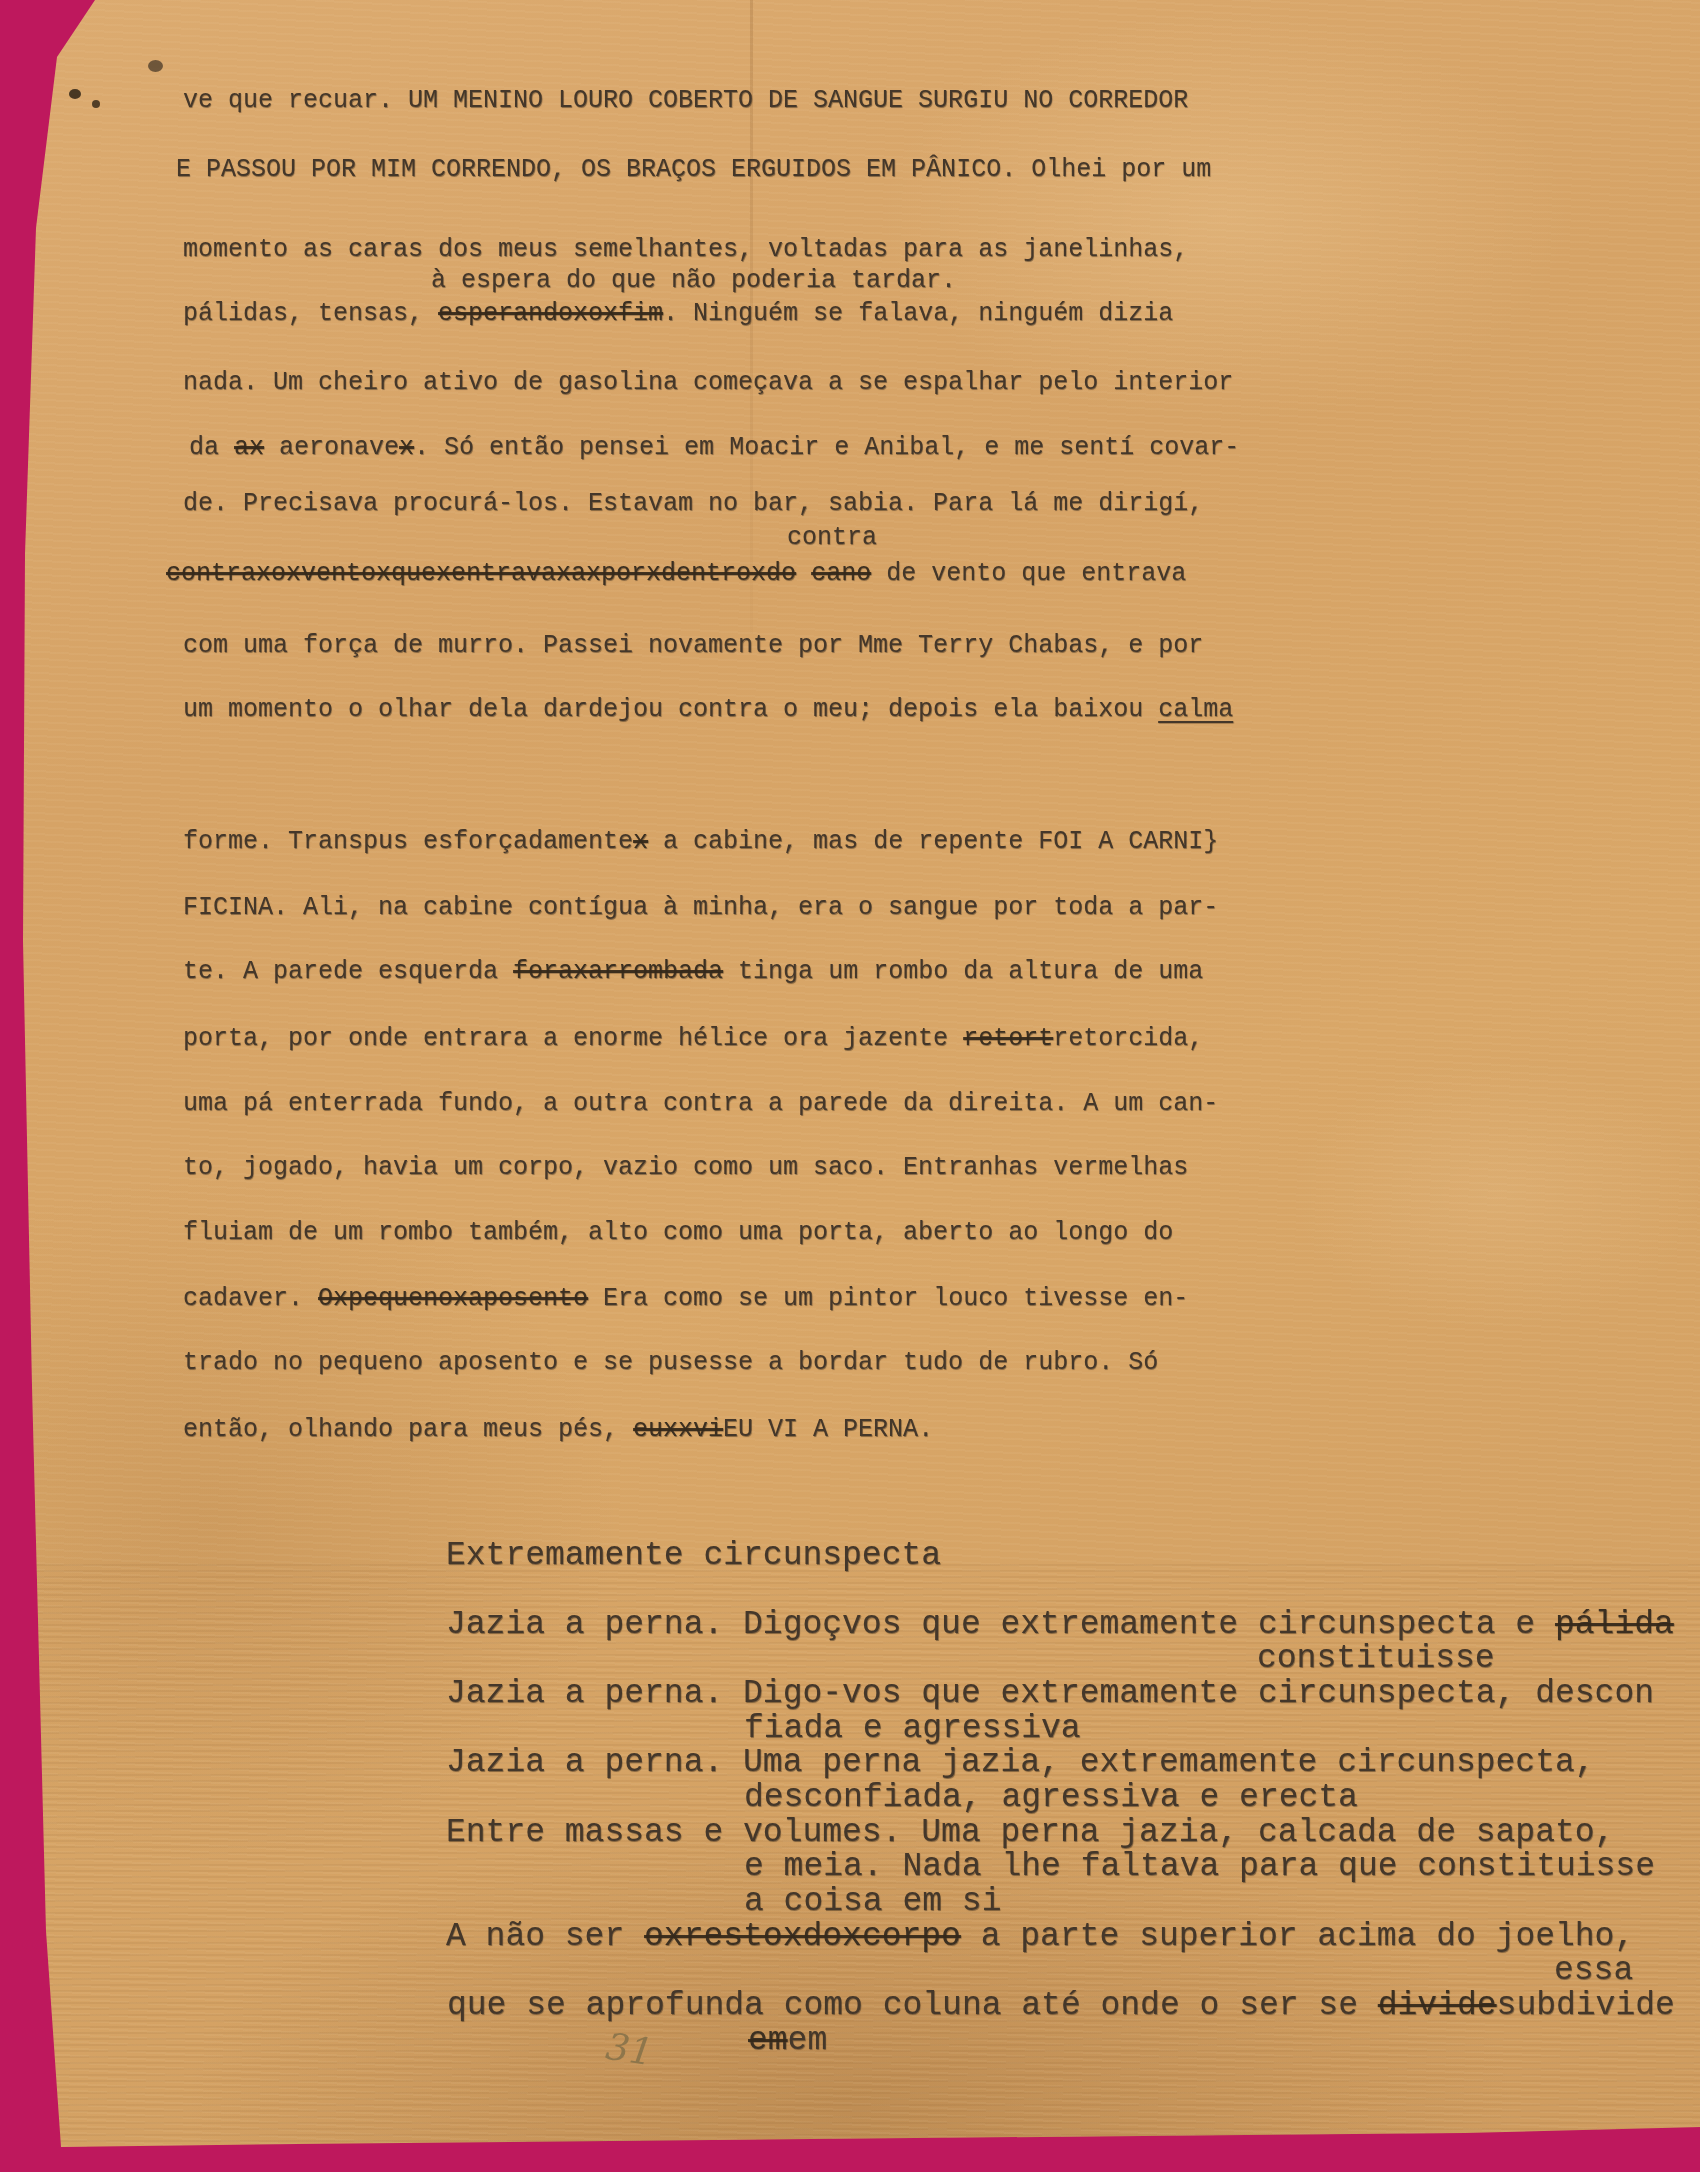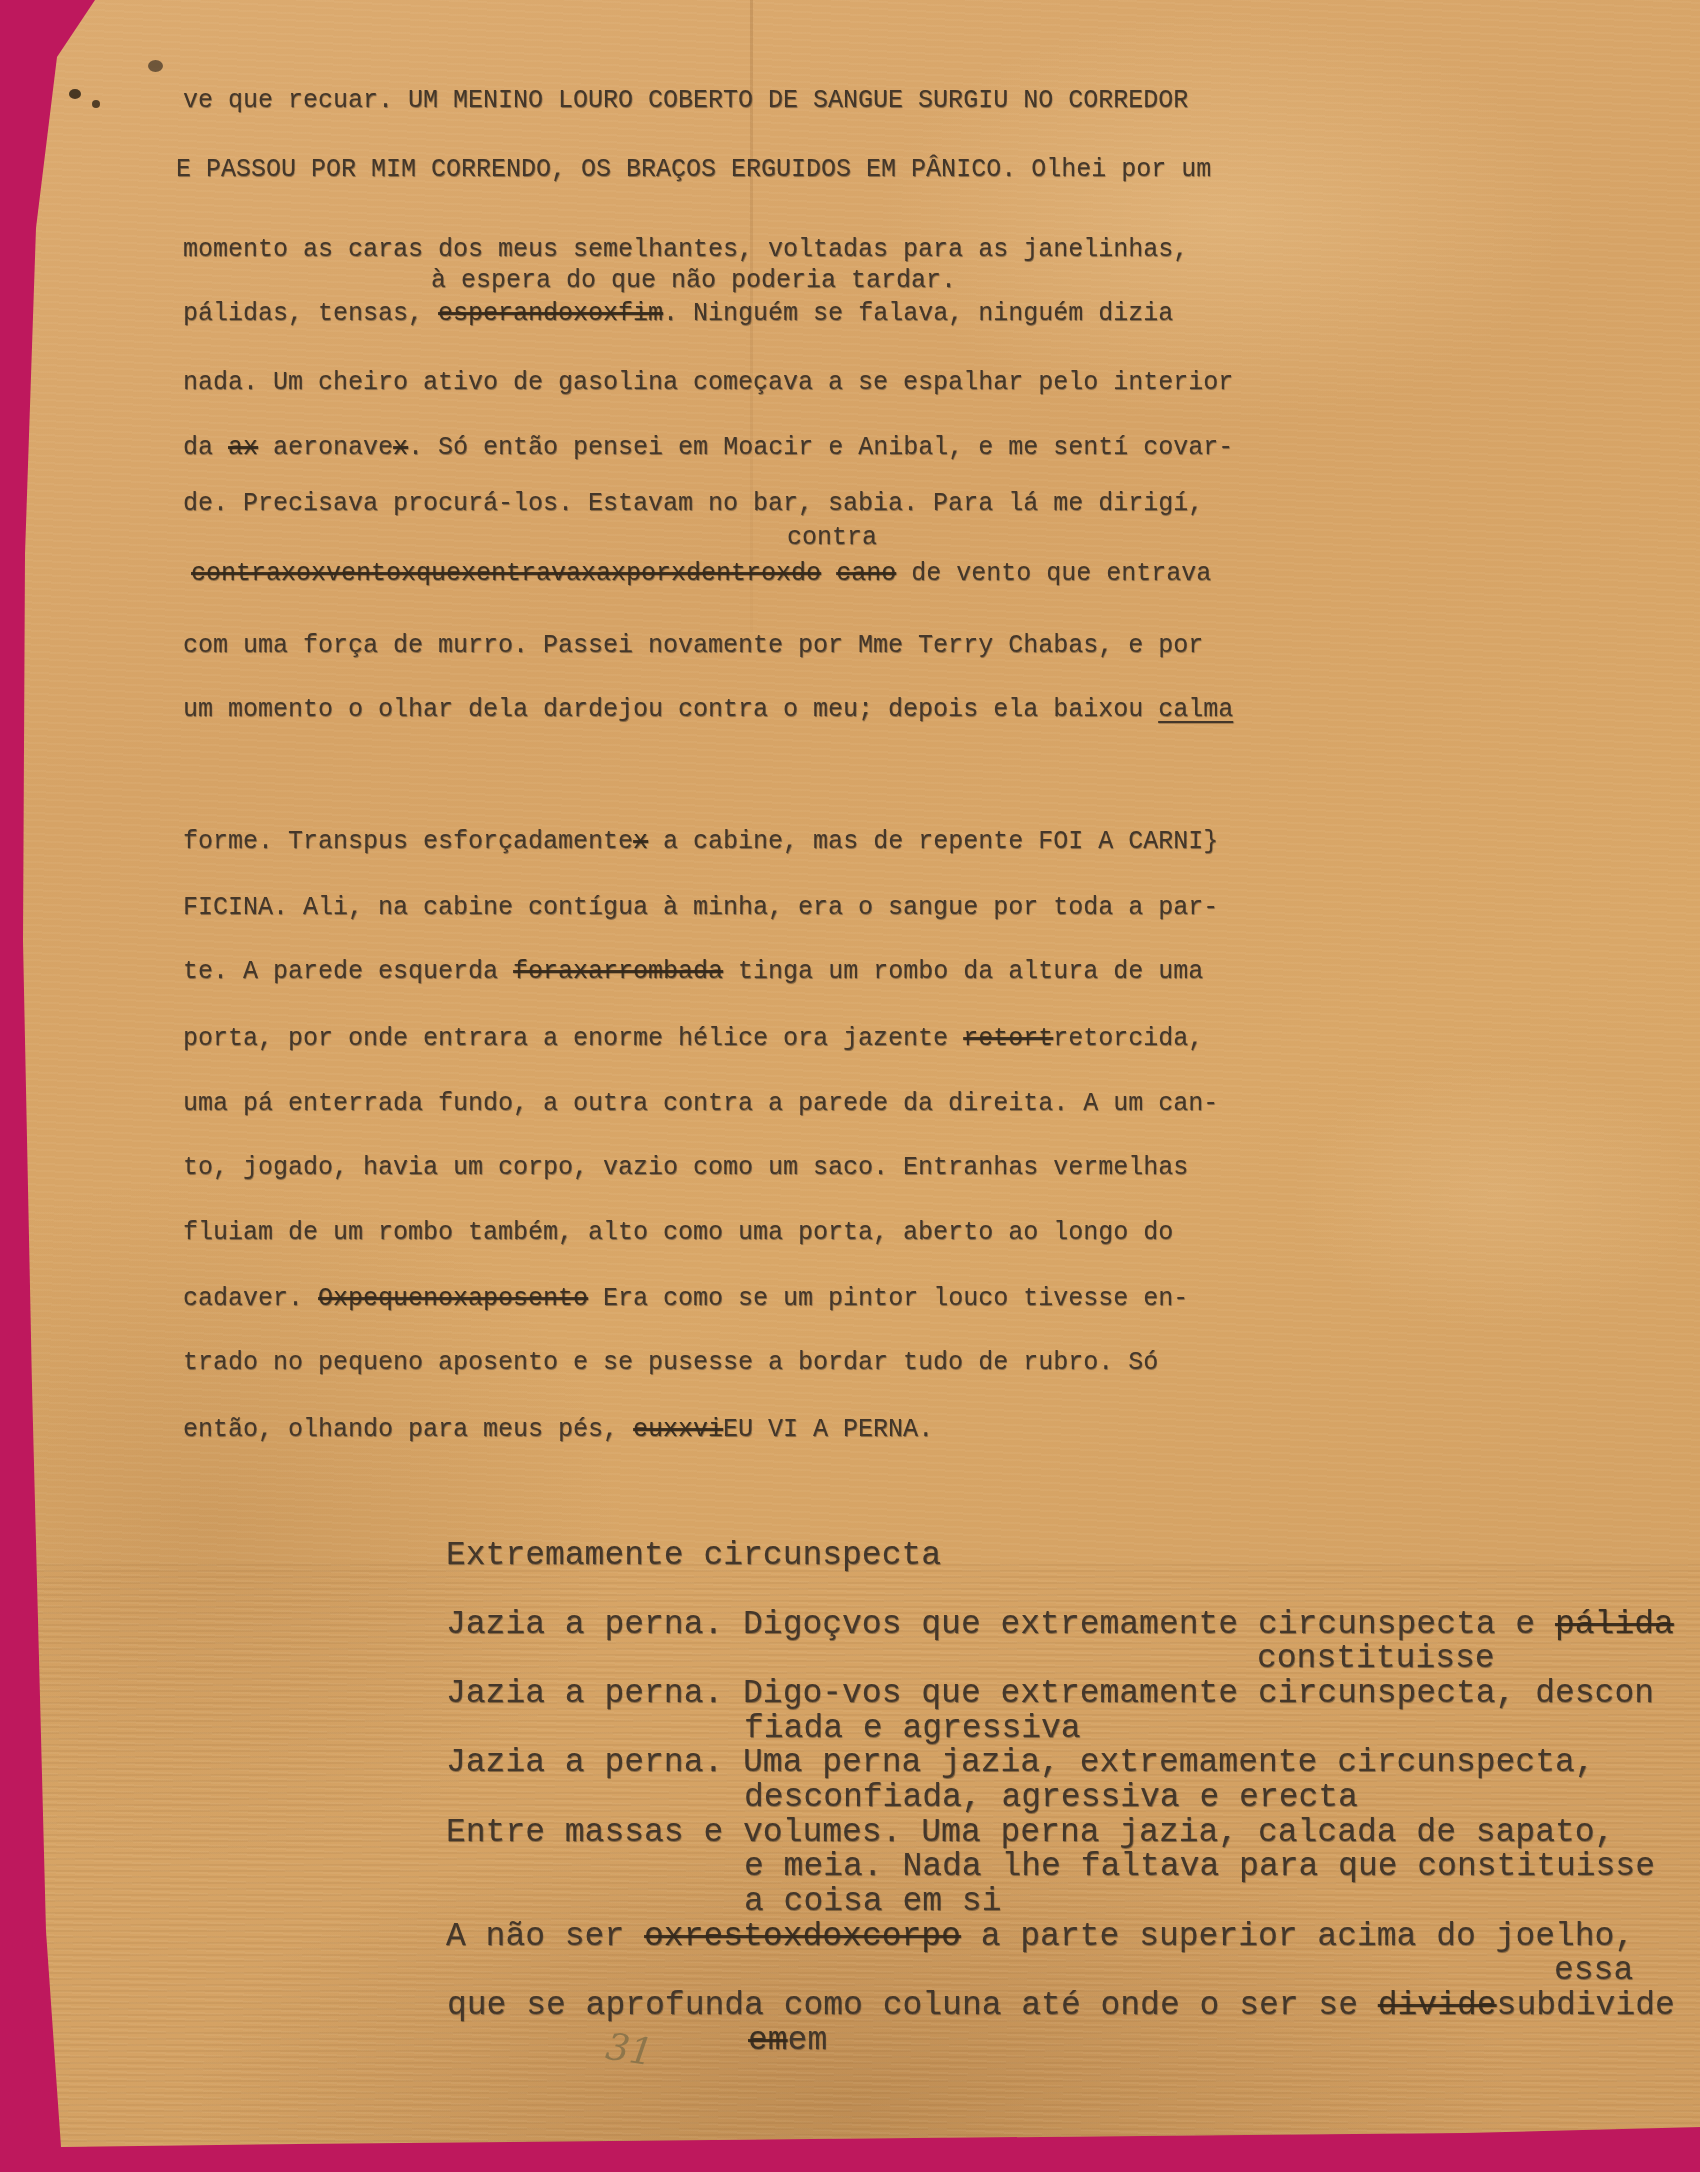--- a/index.html
+++ b/index.html
@@ -58,24 +58,24 @@
     <div class="speck s2"></div>
     <div class="speck s3"></div>
     <div class="speck s4"></div>
     <div class="typescript">
         <div class="line main" style="left: 183px; top: 86px;"><span>ve que recuar. UM MENINO LOURO COBERTO DE SANGUE SURGIU NO CORREDOR</span></div>
         <div class="line main" style="left: 176px; top: 155px;"><span>E PASSOU POR MIM CORRENDO, OS BRAÇOS ERGUIDOS EM PÂNICO. Olhei por um</span></div>
         <div class="line main" style="left: 183px; top: 235px;"><span>momento as caras dos meus semelhantes, voltadas para as janelinhas,</span></div>
         <div class="line main" style="left: 431px; top: 266px;"><span>à espera do que não poderia tardar.</span></div>
         <div class="line main" style="left: 183px; top: 299px;"><span>pálidas, tensas, </span><span class="st">esperandoxoxfim</span><span>. Ninguém se falava, ninguém dizia</span></div>
         <div class="line main" style="left: 183px; top: 368px;"><span>nada. Um cheiro ativo de gasolina começava a se espalhar pelo interior</span></div>
-        <div class="line main" style="left: 183px; top: 433px;"><span>da </span><span class="st">ax</span><span> aeronave</span><span class="st">x</span><span>. Só então pensei em Moacir e Anibal, e me sentí covar-</span></div>
+        <div class="line main" style="left: 189px; top: 433px;"><span>da </span><span class="st">ax</span><span> aeronave</span><span class="st">x</span><span>. Só então pensei em Moacir e Anibal, e me sentí covar-</span></div>
         <div class="line main" style="left: 183px; top: 489px;"><span>de. Precisava procurá-los. Estavam no bar, sabia. Para lá me dirigí,</span></div>
         <div class="line main" style="left: 787px; top: 523px;"><span>contra</span></div>
-        <div class="line main" style="left: 191px; top: 559px;"><span class="st">contraxoxventoxquexentravaxaxporxdentroxdo</span><span> </span><span class="st">cano</span><span> de vento que entrava</span></div>
+        <div class="line main" style="left: 166px; top: 559px;"><span class="st">contraxoxventoxquexentravaxaxporxdentroxdo</span><span> </span><span class="st">cano</span><span> de vento que entrava</span></div>
         <div class="line main" style="left: 183px; top: 631px;"><span>com uma força de murro. Passei novamente por Mme Terry Chabas, e por</span></div>
         <div class="line main" style="left: 183px; top: 695px;"><span>um momento o olhar dela dardejou contra o meu; depois ela baixou </span><span class="ul">calma</span></div>
         <div class="line main" style="left: 183px; top: 827px;"><span>forme. Transpus esforçadamente</span><span class="st">x</span><span> a cabine, mas de repente FOI A CARNI}</span></div>
         <div class="line main" style="left: 183px; top: 893px;"><span>FICINA. Ali, na cabine contígua à minha, era o sangue por toda a par-</span></div>
         <div class="line main" style="left: 183px; top: 957px;"><span>te. A parede esquerda </span><span class="st">foraxarrombada</span><span> tinga um rombo da altura de uma</span></div>
         <div class="line main" style="left: 183px; top: 1024px;"><span>porta, por onde entrara a enorme hélice ora jazente </span><span class="st">retort</span><span>retorcida,</span></div>
         <div class="line main" style="left: 183px; top: 1089px;"><span>uma pá enterrada fundo, a outra contra a parede da direita. A um can-</span></div>
         <div class="line main" style="left: 183px; top: 1153px;"><span>to, jogado, havia um corpo, vazio como um saco. Entranhas vermelhas</span></div>
         <div class="line main" style="left: 183px; top: 1218px;"><span>fluiam de um rombo também, alto como uma porta, aberto ao longo do</span></div>
         <div class="line main" style="left: 183px; top: 1284px;"><span>cadaver. </span><span class="st">Oxpequenoxaposento</span><span> Era como se um pintor louco tivesse en-</span></div>

